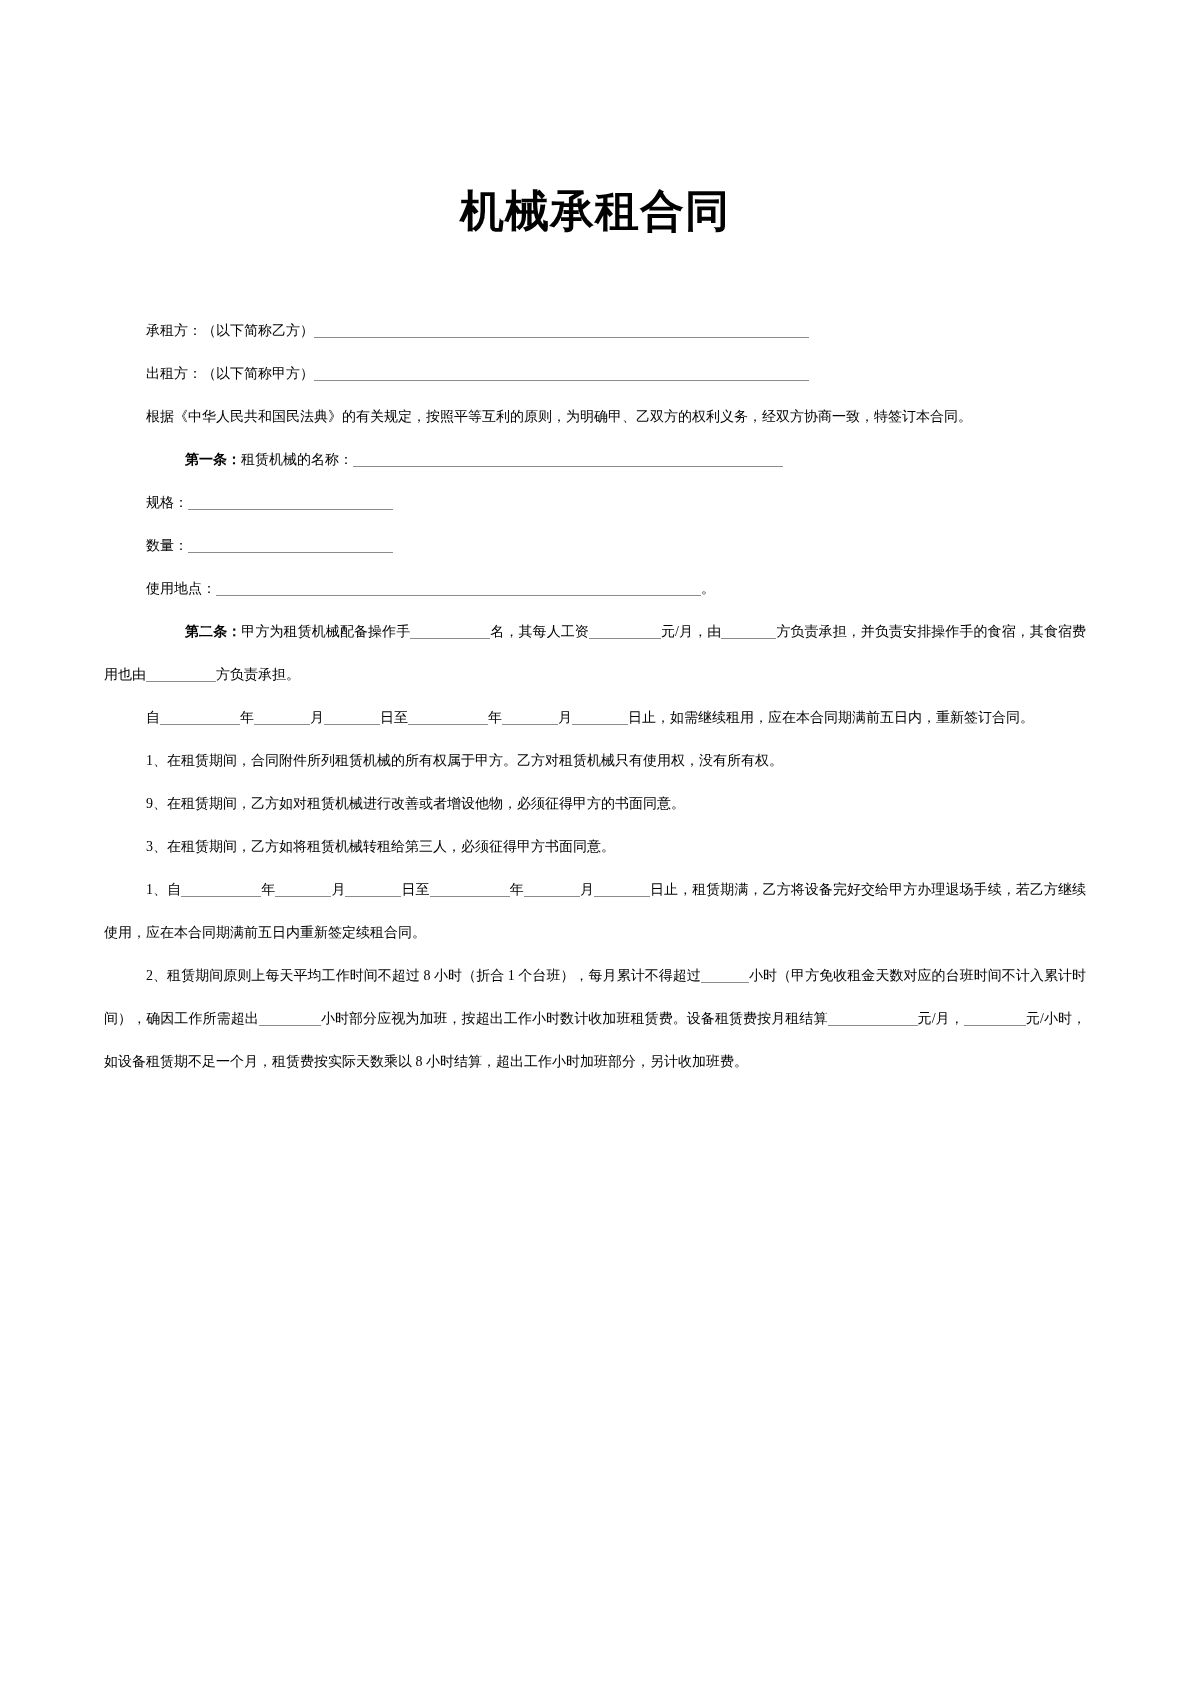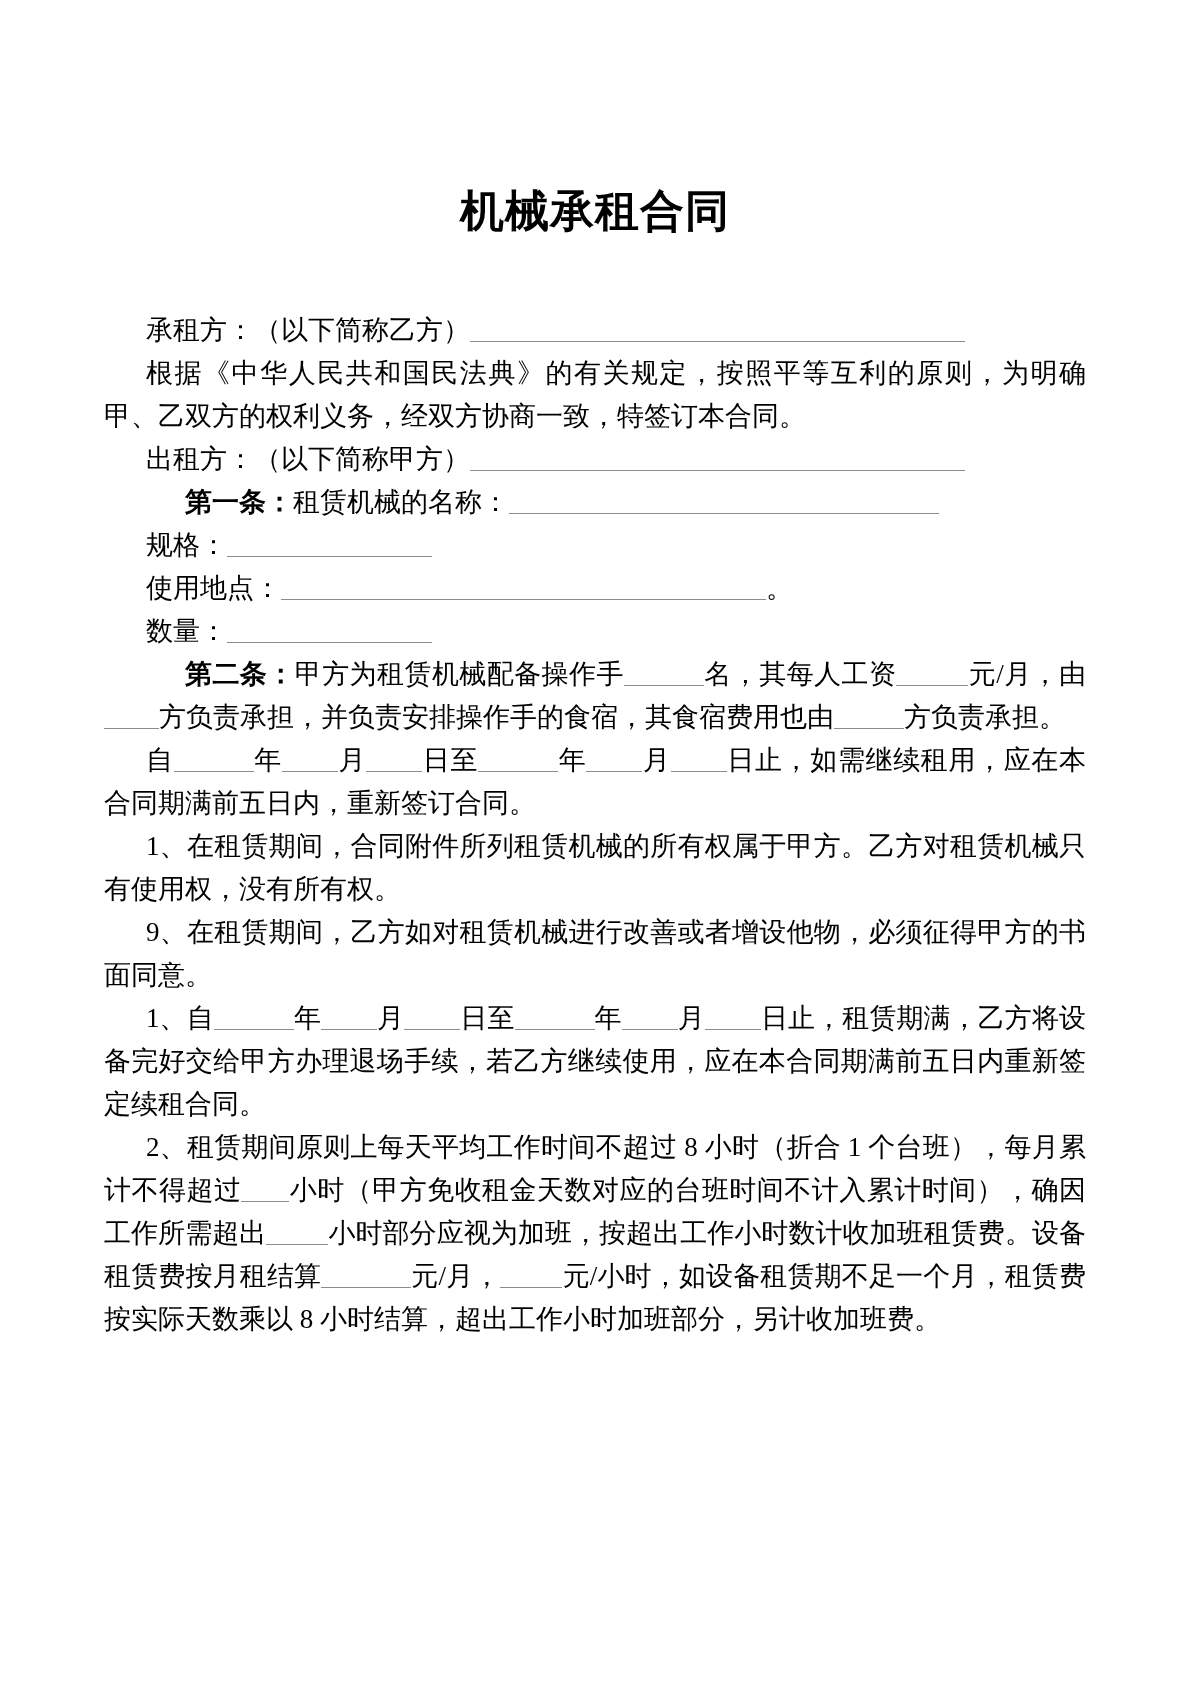--- a/index.html
+++ b/index.html
@@ -22,21 +22,21 @@
   .doc-title {
     margin: 0 0 70px 0;
     text-align: center;
     font-size: 44px;
     line-height: 1.2;
     font-weight: 700;
     letter-spacing: 1px;
   }
   .para {
     margin: 0;
-    font-size: 27px;
+    font-size: 14px;
     line-height: 43px;
     text-align: justify;
     word-break: break-all;
   }
   .para.indent {
     text-indent: 42px;
   }
   .run { font-weight: normal; }
   .run.bold { font-weight: 700; margin-left: 39px; }
   .blank {
@@ -46,26 +46,27 @@
     vertical-align: -3px;
   }
 </style>
 </head>
 <body>
 
 <div class="page">
   <h1 class="doc-title">机械承租合同</h1>
   <div>
       <p class="para indent"><span class="run">承租方：（以下简称乙方）</span><span class="blank" style="width: 495px;"></span></p>
+      <p class="para indent"><span class="run">出租方：（以下简称甲方）</span><span class="blank" style="width: 495px;"></span></p>
       <p class="para indent"><span class="run">根据《中华人民共和国民法典》的有关规定，按照平等互利的原则，为明确甲、乙双方的权利义务，经双方协商一致，特签订本合同。</span></p>
-      <p class="para indent"><span class="run">出租方：（以下简称甲方）</span><span class="blank" style="width: 495px;"></span></p>
       <p class="para indent"><span class="run bold">第一条：</span><span class="run">租赁机械的名称：</span><span class="blank" style="width: 430px;"></span></p>
       <p class="para indent"><span class="run">规格：</span><span class="blank" style="width: 205px;"></span></p>
+      <p class="para indent"><span class="run">数量：</span><span class="blank" style="width: 205px;"></span></p>
       <p class="para indent"><span class="run">使用地点：</span><span class="blank" style="width: 485px;"></span><span class="run">。</span></p>
-      <p class="para indent"><span class="run">数量：</span><span class="blank" style="width: 205px;"></span></p>
       <p class="para indent"><span class="run bold">第二条：</span><span class="run">甲方为租赁机械配备操作手</span><span class="blank" style="width: 80px;"></span><span class="run">名，其每人工资</span><span class="blank" style="width: 72px;"></span><span class="run">元/月，由</span><span class="blank" style="width: 55px;"></span><span class="run">方负责承担，并负责安排操作手的食宿，其食宿费用也由</span><span class="blank" style="width: 70px;"></span><span class="run">方负责承担。</span></p>
       <p class="para indent"><span class="run">自</span><span class="blank" style="width: 80px;"></span><span class="run">年</span><span class="blank" style="width: 56px;"></span><span class="run">月</span><span class="blank" style="width: 56px;"></span><span class="run">日至</span><span class="blank" style="width: 80px;"></span><span class="run">年</span><span class="blank" style="width: 56px;"></span><span class="run">月</span><span class="blank" style="width: 56px;"></span><span class="run">日止，如需继续租用，应在本合同期满前五日内，重新签订合同。</span></p>
       <p class="para indent"><span class="run">1、在租赁期间，合同附件所列租赁机械的所有权属于甲方。乙方对租赁机械只有使用权，没有所有权。</span></p>
       <p class="para indent"><span class="run">9、在租赁期间，乙方如对租赁机械进行改善或者增设他物，必须征得甲方的书面同意。</span></p>
+      <p class="para indent"><span class="run">3、在租赁期间，乙方如将租赁机械转租给第三人，必须征得甲方书面同意。</span></p>
       <p class="para indent"><span class="run">1、自</span><span class="blank" style="width: 80px;"></span><span class="run">年</span><span class="blank" style="width: 56px;"></span><span class="run">月</span><span class="blank" style="width: 56px;"></span><span class="run">日至</span><span class="blank" style="width: 80px;"></span><span class="run">年</span><span class="blank" style="width: 56px;"></span><span class="run">月</span><span class="blank" style="width: 56px;"></span><span class="run">日止，租赁期满，乙方将设备完好交给甲方办理退场手续，若乙方继续使用，应在本合同期满前五日内重新签定续租合同。</span></p>
       <p class="para indent"><span class="run">2、租赁期间原则上每天平均工作时间不超过 8 小时（折合 1 个台班），每月累计不得超过</span><span class="blank" style="width: 48px;"></span><span class="run">小时（甲方免收租金天数对应的台班时间不计入累计时间），确因工作所需超出</span><span class="blank" style="width: 62px;"></span><span class="run">小时部分应视为加班，按超出工作小时数计收加班租赁费。设备租赁费按月租结算</span><span class="blank" style="width: 90px;"></span><span class="run">元/月，</span><span class="blank" style="width: 62px;"></span><span class="run">元/小时，如设备租赁期不足一个月，租赁费按实际天数乘以 8 小时结算，超出工作小时加班部分，另计收加班费。</span></p>
     </div>
 </div>
 
 </body></html>

